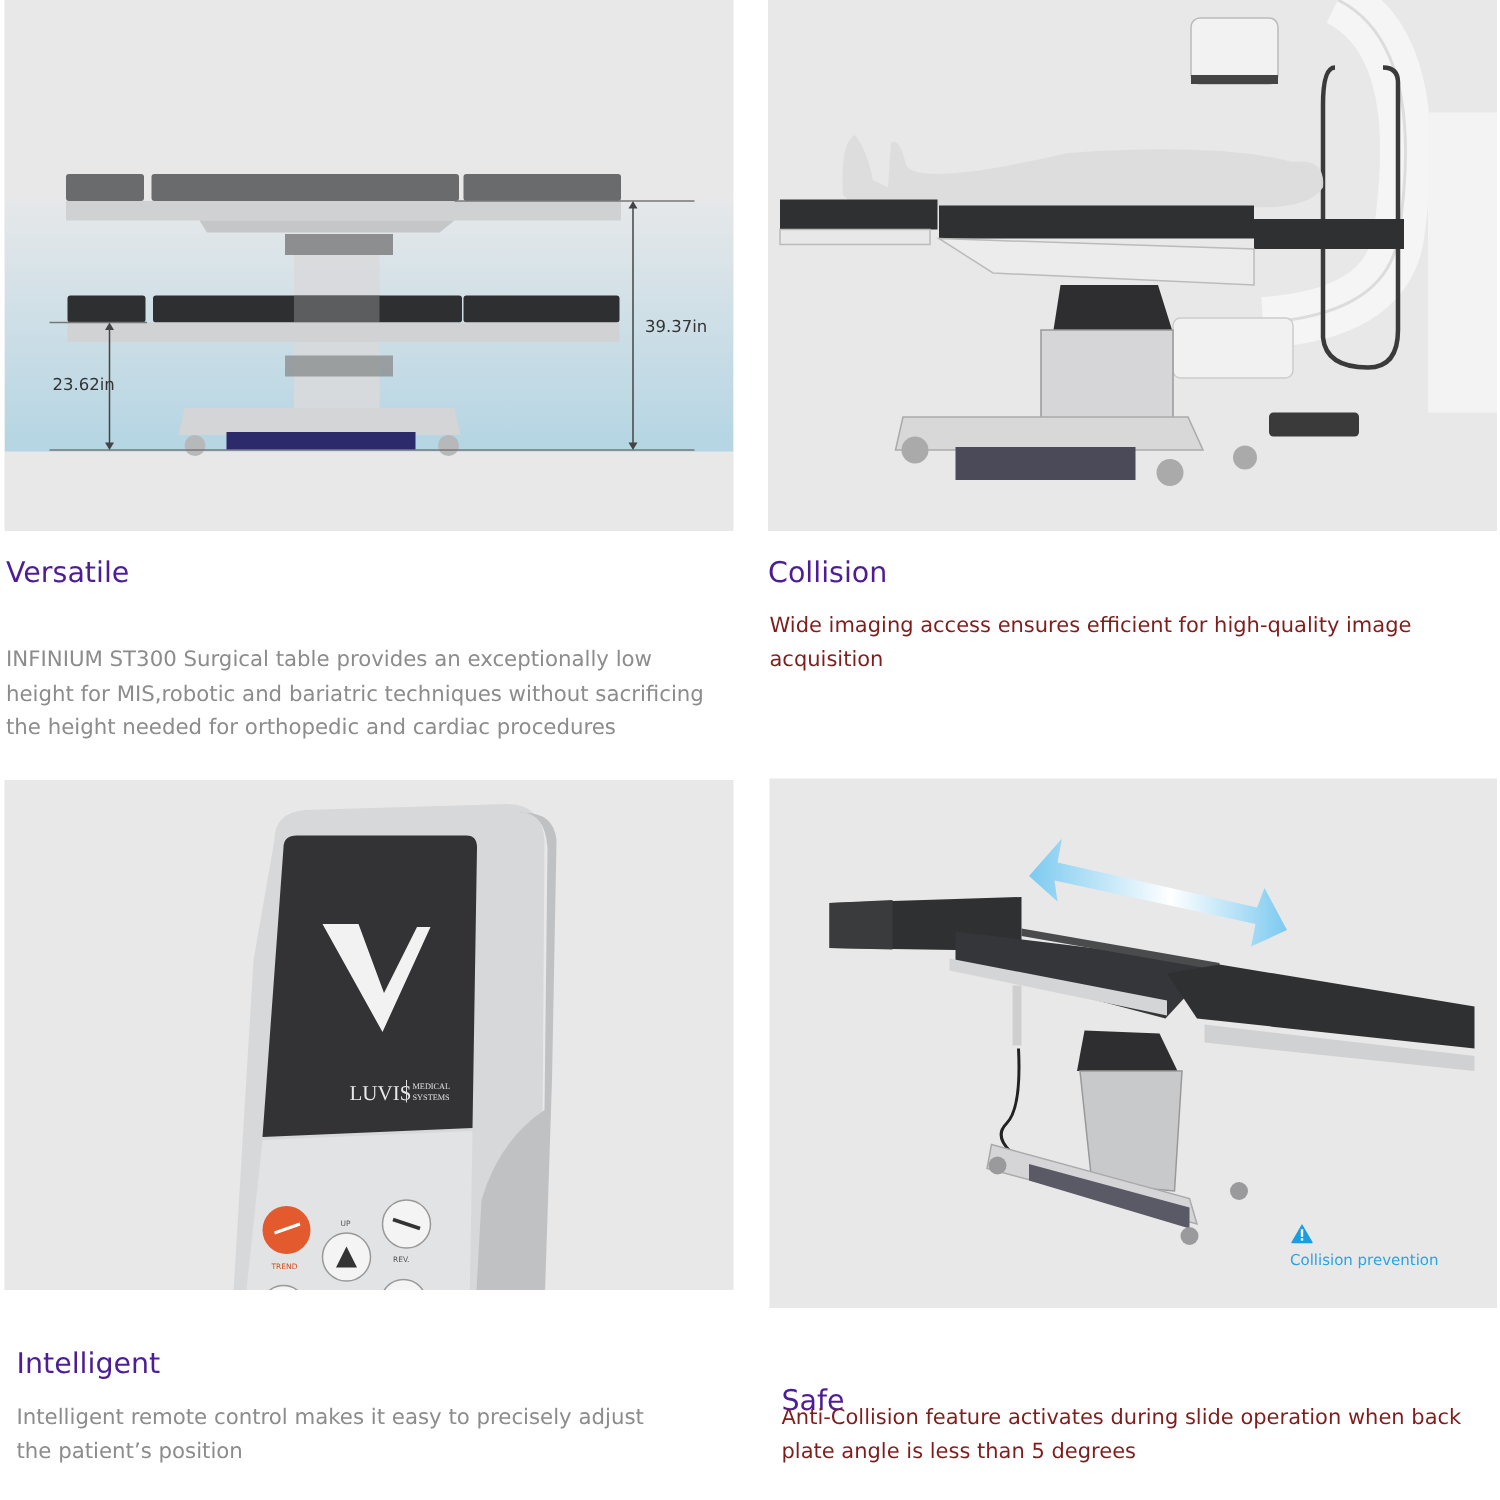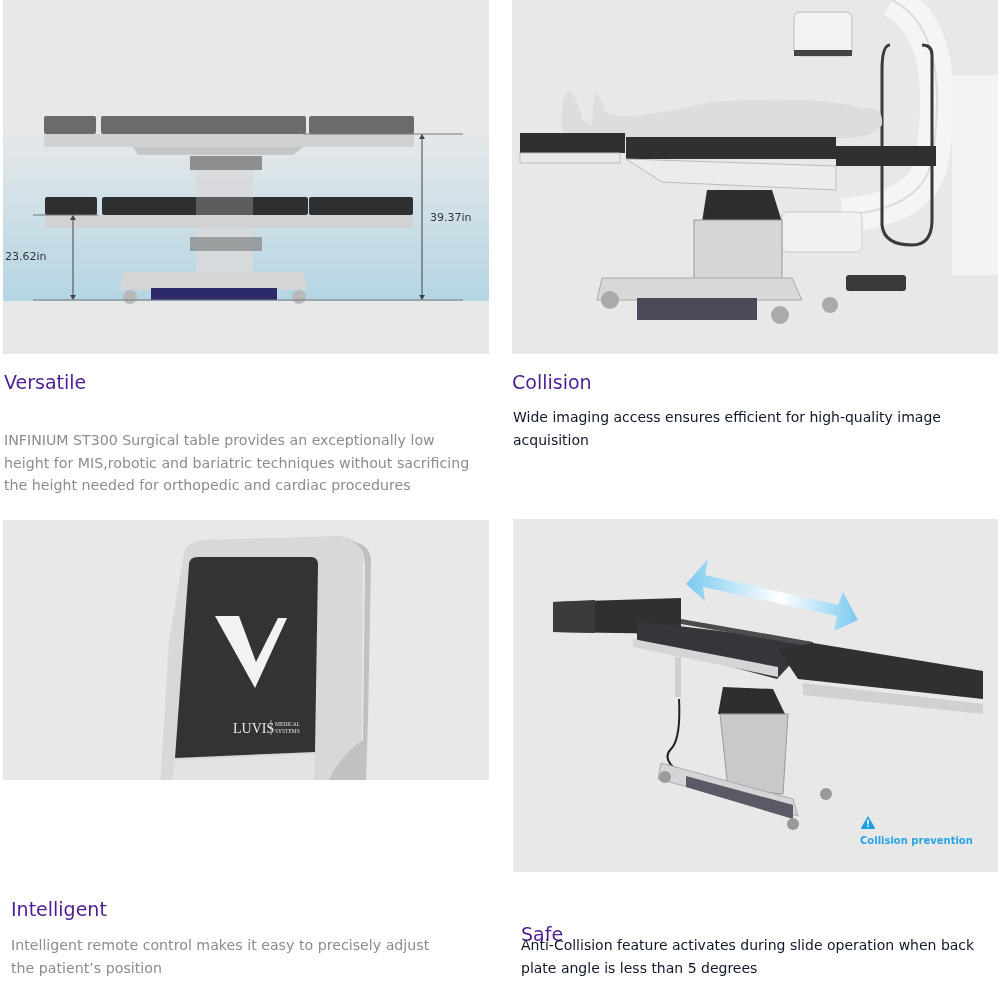--- a/index.html
+++ b/index.html
@@ -1,24 +1,24 @@
 <!DOCTYPE html>
 <html><head>
 <meta charset="utf-8">
 <style>
   html, body { margin: 0; padding: 0; background: #ffffff; }
   body { width: 1000px; height: 1000px; position: relative; overflow: hidden; font-family: "DejaVu Sans", sans-serif; }
   .panel { position: absolute; background: #e9e8e8; overflow: hidden; }
   .title { position: absolute; font-family: "DejaVu Sans", sans-serif; font-size: 19px; color: #4c1d95; font-weight: normal; letter-spacing: 0; }
   .desc { position: absolute; font-family: "DejaVu Sans", sans-serif; font-size: 14.2px; color: #8c8c8c; line-height: 22.5px; }
-  .desc.light { color: #0f172a; font-size: 14px; }
+  .desc.light { color: #7f1d1d; font-size: 14px; }
   svg { display: block; }
   .dim-label { position: absolute; font-size: 11px; color: #333; font-family: "DejaVu Sans", sans-serif; }
   .collision { position: absolute; left: 860px; top: 815px; text-align: center; }
-  .collision-label { font-size: 10px; color: #29a4e3; font-family: "DejaVu Sans", sans-serif; white-space: nowrap; display: block; margin-top: 6px; margin-left: 0; font-weight: bold; }
+  .collision-label { font-size: 10px; color: #29a4e3; font-family: "DejaVu Sans", sans-serif; white-space: nowrap; display: block; margin-top: 6px; margin-left: 0; }
 </style>
 </head>
 <body>
 
 <div class="panel" style="left:3px; top:0; width:486px; height:354px;">
   <svg width="486" height="354">
     <defs>
       <linearGradient id="floorGrad" x1="0" y1="0" x2="0" y2="1">
         <stop offset="0" stop-color="#e6e8ea"></stop>
         <stop offset="1" stop-color="#b4d5e3"></stop>
@@ -51,21 +51,21 @@
     <line x1="300" y1="134" x2="460" y2="134" stroke="#777" stroke-width="1"></line>
     <line x1="30" y1="215" x2="95" y2="215" stroke="#777" stroke-width="1"></line>
     <line x1="419" y1="136" x2="419" y2="298" stroke="#444" stroke-width="1"></line>
     <path d="M416 139 L419 134 L422 139 Z" fill="#444"></path>
     <path d="M416 295 L419 300 L422 295 Z" fill="#444"></path>
     <line x1="70" y1="217" x2="70" y2="298" stroke="#444" stroke-width="1"></line>
     <path d="M67 220 L70 215 L73 220 Z" fill="#444"></path>
     <path d="M67 295 L70 300 L73 295 Z" fill="#444"></path>
   </svg>
   <span class="dim-label" style="left:427px; top:211px;">39.37in</span>
-  <span class="dim-label" style="left:2px; top:250px;">23.62in</span>
+  <span class="dim-label" style="left:32px; top:250px;">23.62in</span>
 </div>
 <div class="title" style="left:4px; top:371px;">Versatile</div>
 <div class="desc" style="left:4px; top:405px; width:480px;margin-top:24px;">INFINIUM ST300 Surgical table provides an exceptionally low height for MIS,robotic and bariatric techniques without sacrificing the height needed for orthopedic and cardiac procedures</div>
 
 <div class="panel" style="left:512px; top:0; width:486px; height:354px;">
   <svg width="486" height="354">
 
     <path d="M380 0 Q440 30 420 160 Q410 210 330 215" fill="none" stroke="#f5f5f5" stroke-width="34"></path>
     <path d="M380 0 Q440 30 420 160 Q410 210 330 215" fill="none" stroke="#dcdcdc" stroke-width="2"></path>
     <rect x="440" y="75" width="46" height="200" fill="#f3f3f3"></rect>
@@ -89,21 +89,21 @@
     <path d="M90 278 L280 278 L290 300 L85 300 Z" fill="#d8d8d8" stroke="#aaa"></path>
     <rect x="125" y="298" width="120" height="22" fill="#4a4a58"></rect>
     <circle cx="98" cy="300" r="9" fill="#aaa"></circle>
     <circle cx="268" cy="315" r="9" fill="#aaa"></circle>
     <circle cx="318" cy="305" r="8" fill="#aaa"></circle>
   </svg>
 </div>
 <div class="title" style="left:512px; top:371px;">Collision</div>
 <div class="desc light" style="left:513px; top:406px; width:480px;">Wide imaging access ensures efficient for high-quality image acquisition</div>
 
-<div class="panel" style="left:3px; top:520px; width:486px; height:260px;text-decoration:underline;">
+<div class="panel" style="left:3px; top:520px; width:486px; height:340px;text-decoration:underline;">
   <svg width="486" height="352">
 
     <path d="M180 40 Q180 22 200 20 L335 16 Q358 16 360 40 L358 330 L310 352 L152 352 L166 120 Z" fill="#d7d8da"></path>
     <path d="M342 22 Q360 20 362 45 L360 220 Q330 240 318 280 L314 352 L360 352 L365 200 L368 40 Q366 20 342 22 Z" fill="#bfc1c3"></path>
 
     <path d="M186 45 Q186 37 195 37 L308 37 Q315 37 315 45 L312 232 L172 238 Z" fill="#333335"></path>
 
     <path d="M212 96 L236 96 L253 142 L275 98 L284 98 L252 168 Z" fill="#f2f2f2"></path>
     <text x="230" y="213" font-family="Liberation Serif, serif" font-size="14" fill="#e8e8e8">LUVIS</text>
     <text x="272" y="206" font-family="Liberation Serif, serif" font-size="5.5" fill="#e0e0e0">MEDICAL</text>

